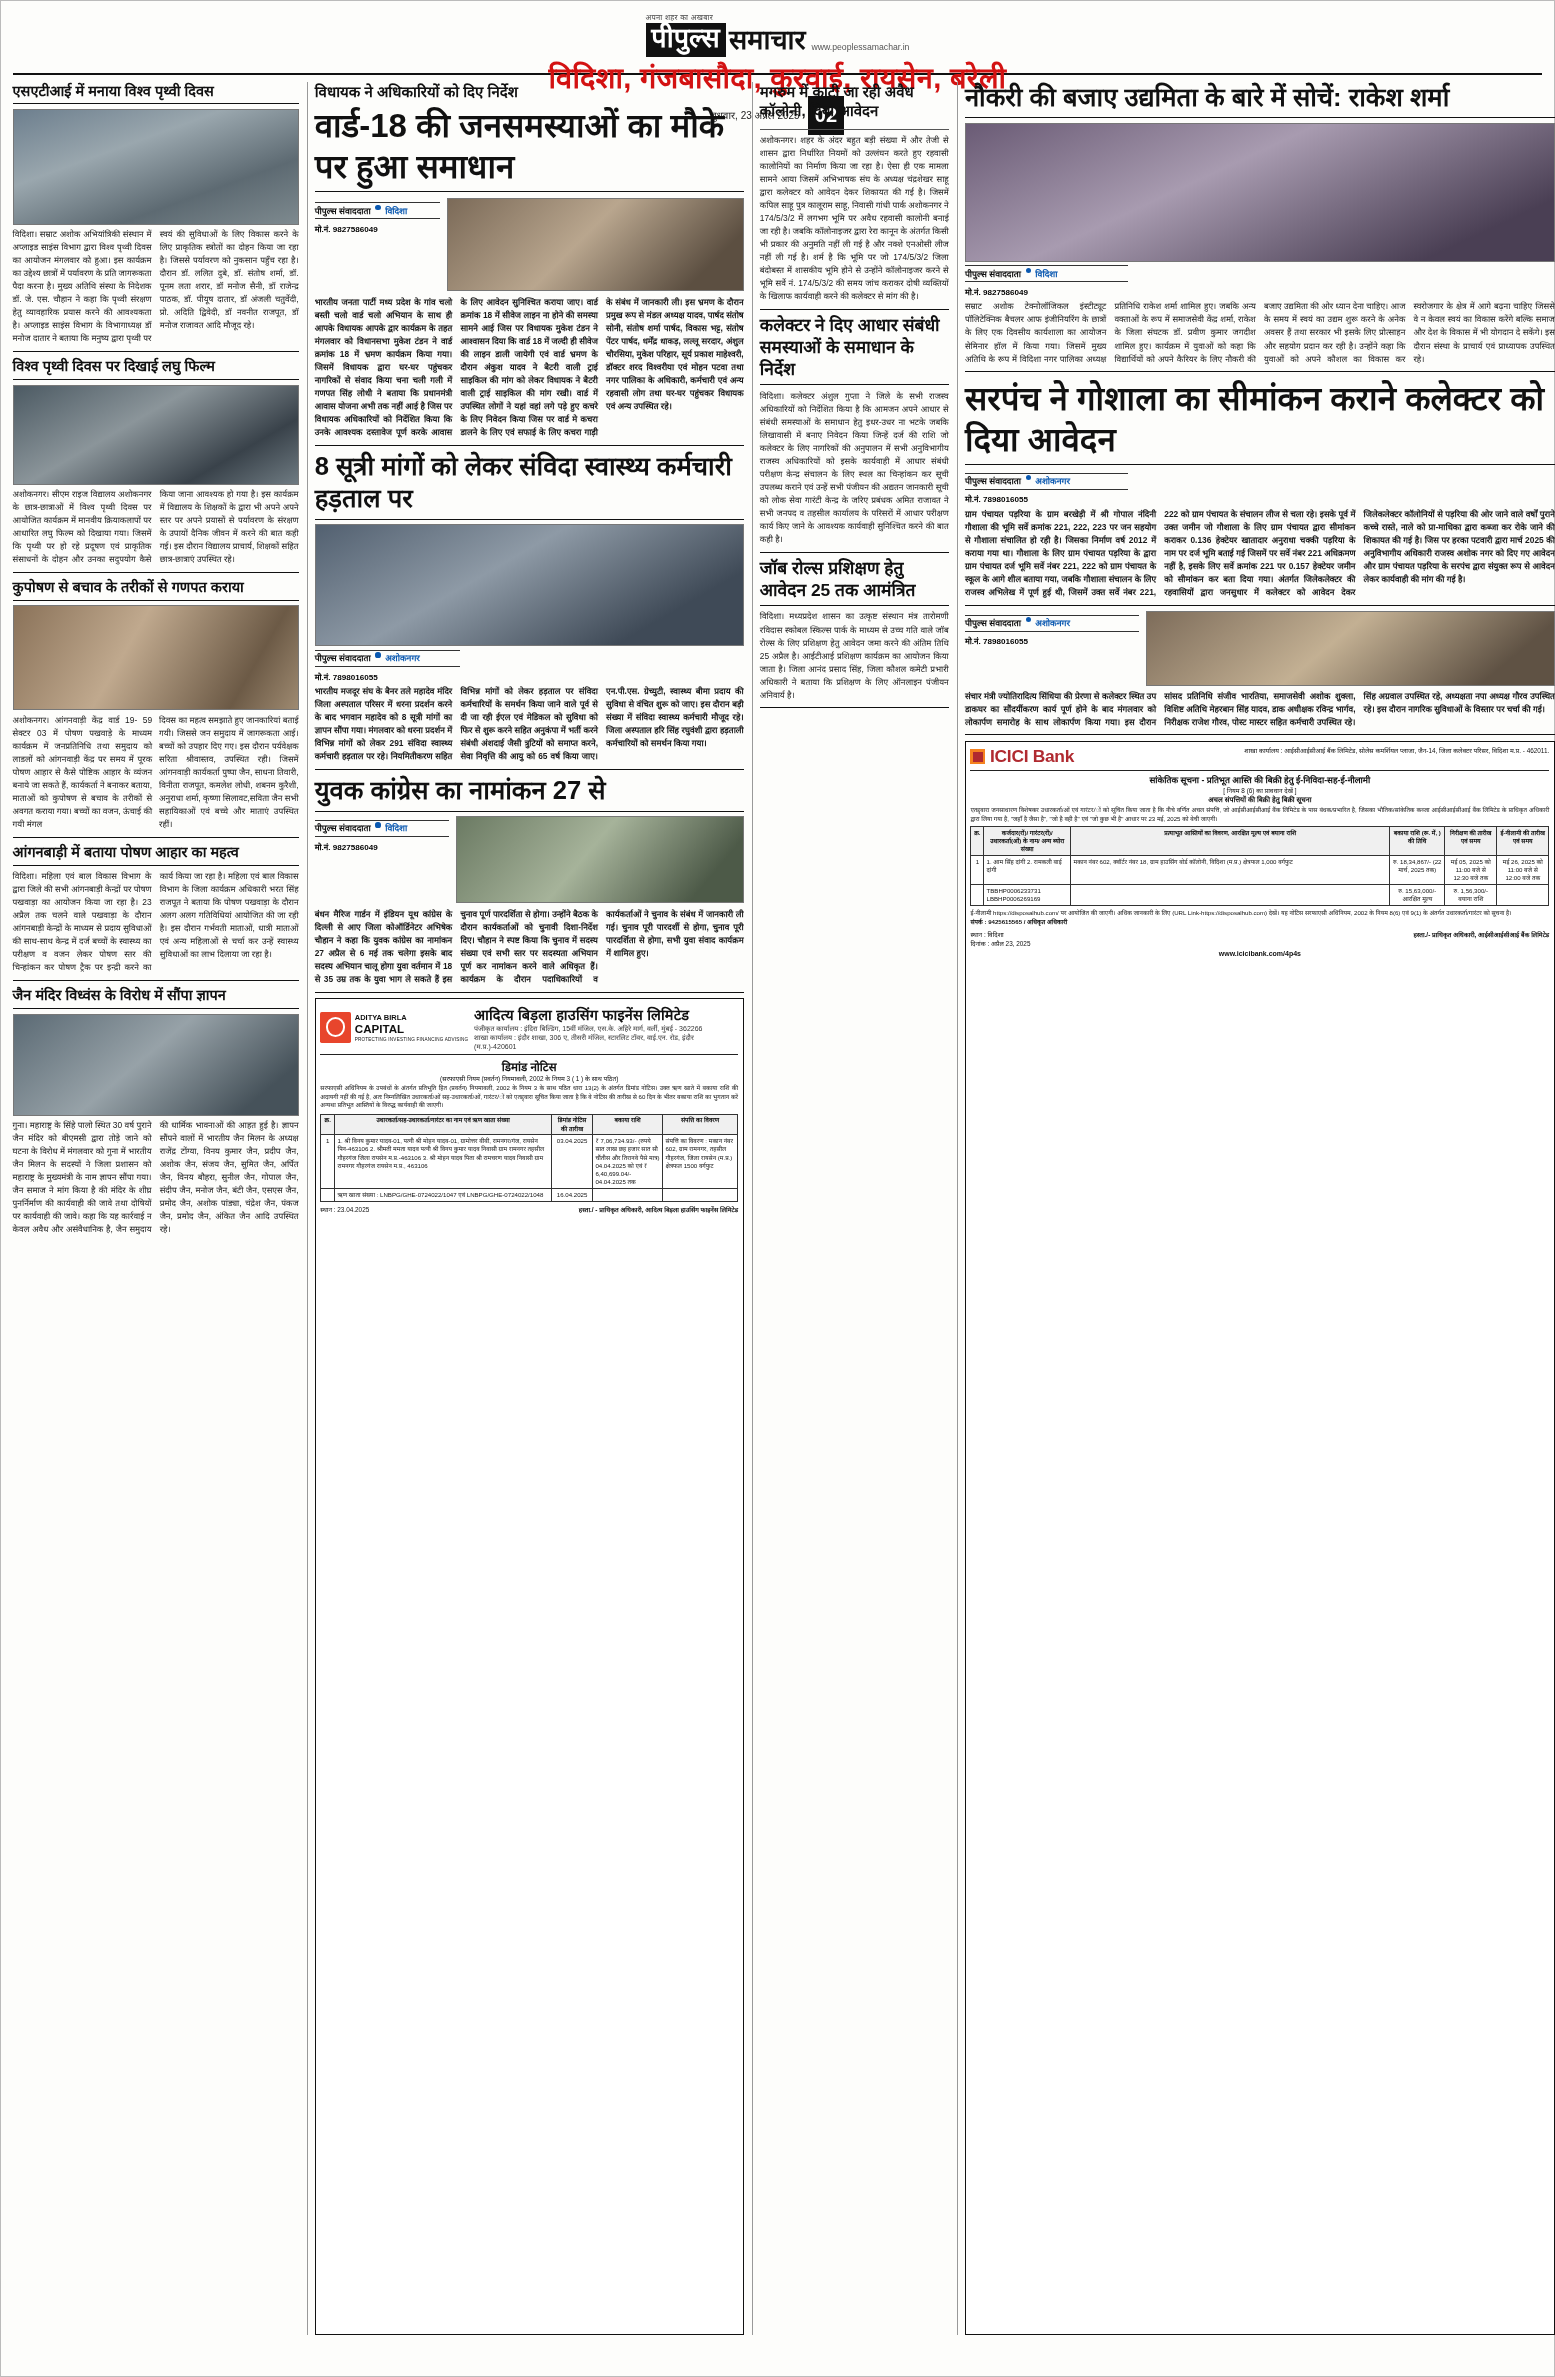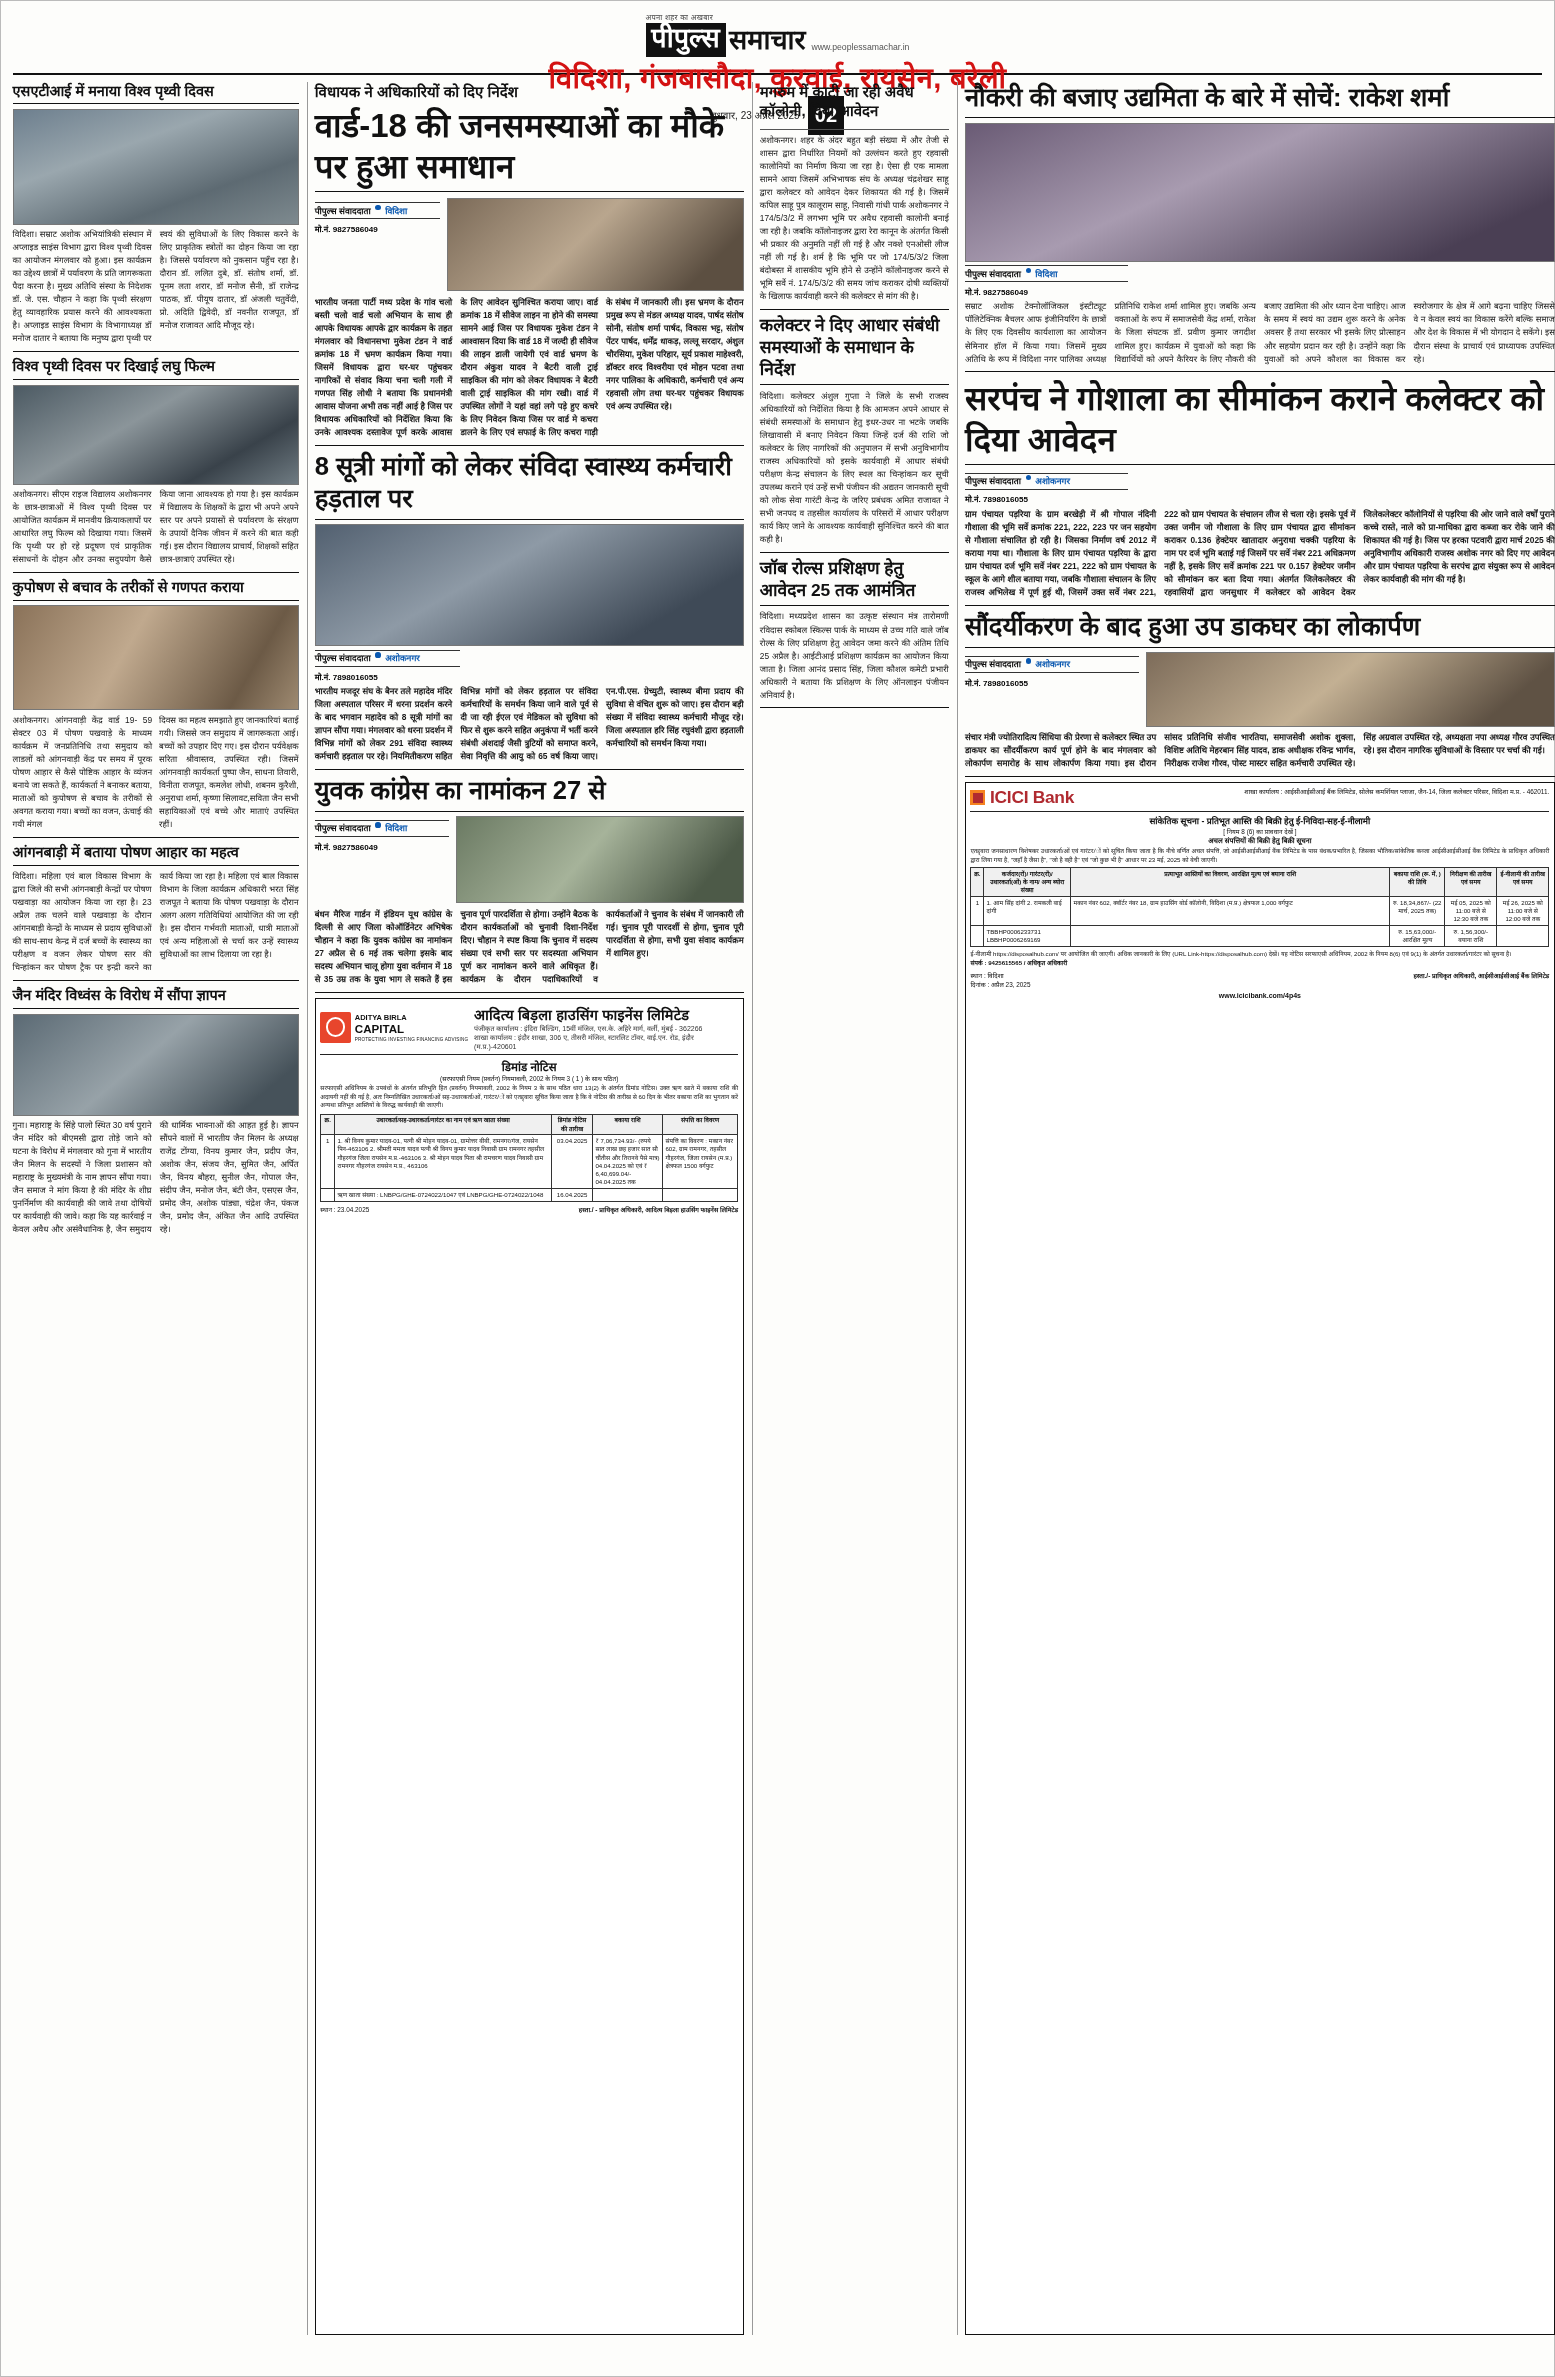--- a/index.html
+++ b/index.html
@@ -319,21 +319,20 @@
       <div class="byline" style="width:163px">
         <span>पीपुल्स संवाददाता</span>
         <span class="dot"></span>
         <span class="blue">अशोकनगर</span>
       </div>
       <div class="mob">मो.नं. 7898016055</div>
       <div class="body-txt cols3">ग्राम पंचायत पड़रिया के ग्राम बरखेड़ी में श्री गोपाल नंदिनी गौशाला की भूमि सर्वे क्रमांक 221, 222, 223 पर जन सहयोग से गौशाला संचालित हो रही है। जिसका निर्माण वर्ष 2012 में कराया गया था। गौशाला के लिए ग्राम पंचायत पड़रिया के द्वारा ग्राम पंचायत दर्ज भूमि सर्वे नंबर 221, 222 को ग्राम पंचायत के स्कूल के आगे शील बताया गया, जबकि गौशाला संचालन के लिए राजस्व अभिलेख में पूर्ण हुई थी, जिसमें उक्त सर्वे नंबर 221, 222 को ग्राम पंचायत के संचालन लीज से चला रहे। इसके पूर्व में उक्त जमीन जो गौशाला के लिए ग्राम पंचायत द्वारा सीमांकन कराकर 0.136 हेक्टेयर खातादार अनुराधा चक्की पड़रिया के नाम पर दर्ज भूमि बताई गई जिसमें पर सर्वे नंबर 221 अधिक्रमण नहीं है, इसके लिए सर्वे क्रमांक 221 पर 0.157 हेक्टेयर जमीन को सीमांकन कर बता दिया गया। अंतर्गत जिलेकलेक्टर की रहवासियों द्वारा जनसुधार में कलेक्टर को आवेदन देकर जिलेकलेक्टर कॉलोनियों से पड़रिया की ओर जाने वाले वर्षों पुराने कच्चे रास्ते, नाले को प्रा-माधिका द्वारा कब्जा कर रोके जाने की शिकायत की गई है। जिस पर हरका पटवारी द्वारा मार्च 2025 की अनुविभागीय अधिकारी राजस्व अशोक नगर को दिए गए आवेदन और ग्राम पंचायत पड़रिया के सरपंच द्वारा संयुक्त रूप से आवेदन लेकर कार्यवाही की मांग की गई है।</div>
 
       <div class="sep"></div>
 
-      <div class="hl lg">सौंदर्यीकरण के बाद हुआ उप डाकघर का लोकार्पण</div>
       <div style="display:flex;gap:7px;">
         <div style="width:174px">
           <div class="byline">
             <span>पीपुल्स संवाददाता</span>
             <span class="dot"></span>
             <span class="blue">अशोकनगर</span>
           </div>
           <div class="mob">मो.नं. 7898016055</div>
         </div>
         <div style="flex:1">

